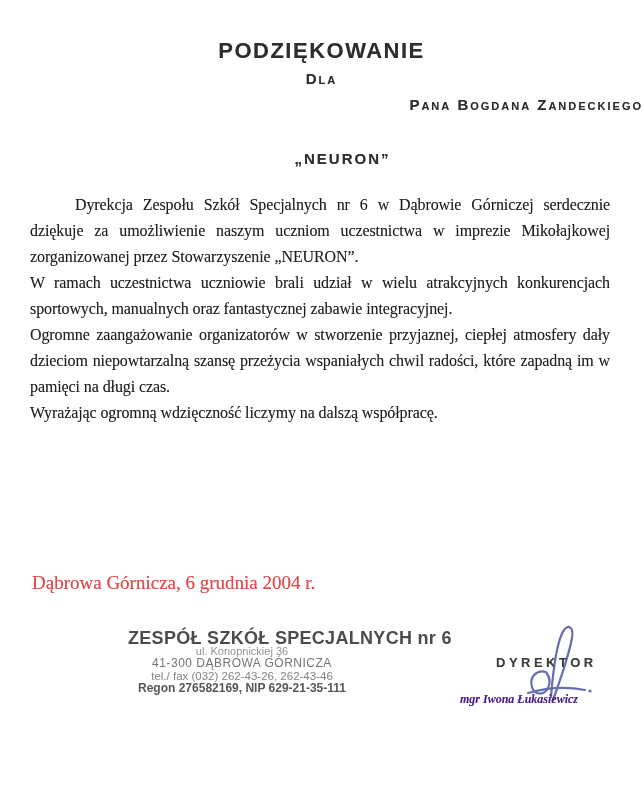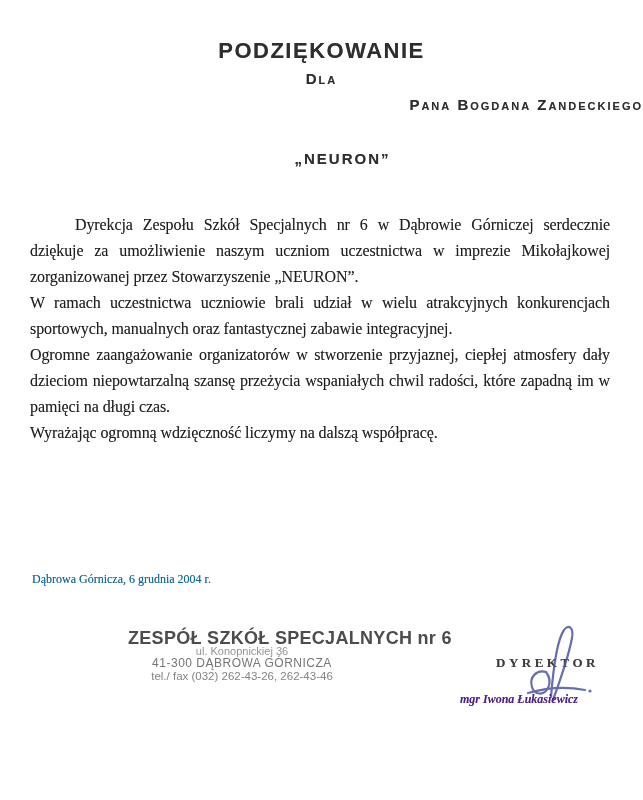--- a/index.html
+++ b/index.html
@@ -54,38 +54,38 @@
   .organization-name {
     top: 150px;
     font-size: 15px;
     letter-spacing: 2px;
     padding-left: 21px;
   }
   
   .body-text {
     position: absolute;
     left: 30px;
-    top: 212px;
+    top: 192px;
     width: 580px;
     font-size: 16px;
     line-height: 26px;
     letter-spacing: -0.1px;
     text-align: justify;
     color: #1e1e1e;
     text-shadow: 0 0 0.5px rgba(30,30,30,0.4);
   }
   .body-text p { margin: 0; }
   .body-text p.indent { text-indent: 45px; }
   
   .date-line {
     position: absolute;
     left: 32px;
     top: 572px;
-    font-size: 12px;
-    color: #0369a1;
+    font-size: 19px;
+    color: #ef4444;
     text-shadow: 0 0 0.5px rgba(30,30,30,0.4);
   }
   
   .stamp {
     position: absolute;
     left: 128px;
     top: 632px;
     width: 228px;
     text-align: center;
     font-family: "Liberation Sans", sans-serif;
@@ -94,21 +94,21 @@
   .stamp .s1 { font-size: 18px;   font-weight: bold; color: #4c4c4c; letter-spacing: 0.3px; }
   .stamp .s2 { font-size: 11px;   color: #949494; }
   .stamp .s3 { font-size: 12px;   color: #757575; letter-spacing: 0.5px; }
   .stamp .s4 { font-size: 11.5px; color: #838383; }
   .stamp .s5 { font-size: 12px;   font-weight: bold; color: #575757; }
   
   .signer-title {
     position: absolute;
     left: 496px;
     top: 655px;
-    font-family: Liberation Serif, serif;
+    font-family: Liberation Sans, sans-serif;
     font-weight: bold;
     font-size: 13px;
     letter-spacing: 3.5px;
     color: #3c3c3c;
     text-shadow: 0 0 0.5px rgba(60,60,60,0.4);
     white-space: nowrap;
   }
   .signature-svg {
     position: absolute;
     left: 515px;
@@ -146,20 +146,21 @@
     <p>Wyrażając ogromną wdzięczność liczymy na dalszą współpracę.</p>
   </main>
 
   <div class="date-line">Dąbrowa Górnicza, 6 grudnia 2004 r.</div>
 
   <div class="stamp">
     <div class="s1">ZESPÓŁ SZKÓŁ SPECJALNYCH nr 6</div>
     <div class="s2">ul. Konopnickiej 36</div>
     <div class="s3">41-300 DĄBROWA GÓRNICZA</div>
     <div class="s4">tel./ fax (032) 262-43-26, 262-43-46</div>
+    <div class="s5">Regon 276582169, NIP 629-21-35-111</div>
   </div>
 
   <div class="signer-title">DYREKTOR</div>
 
   <svg class="signature-svg" viewBox="0 0 85 92" xmlns="http://www.w3.org/2000/svg">
     <g fill="none" stroke-width="2.2" stroke-linecap="round" stroke-linejoin="round" opacity="0.85">
       <path d="M 36 85 C 38 60, 42 28, 49 18 C 53 12, 59 15, 57 26 C 54 42, 46 66, 38 88" stroke="#4d55a0"></path>
       <path d="M 31 60 C 22 57, 14 65, 17 75 C 19 83, 29 84, 33 76 C 36 70, 34 64, 31 60" stroke="#4d55a0"></path>
       <path d="M 13 81 C 30 76, 50 74, 70 78" stroke="#4d55a0"></path>
       <circle cx="75" cy="79" r="1.6" stroke="none" fill="#4d55a0"></circle>

